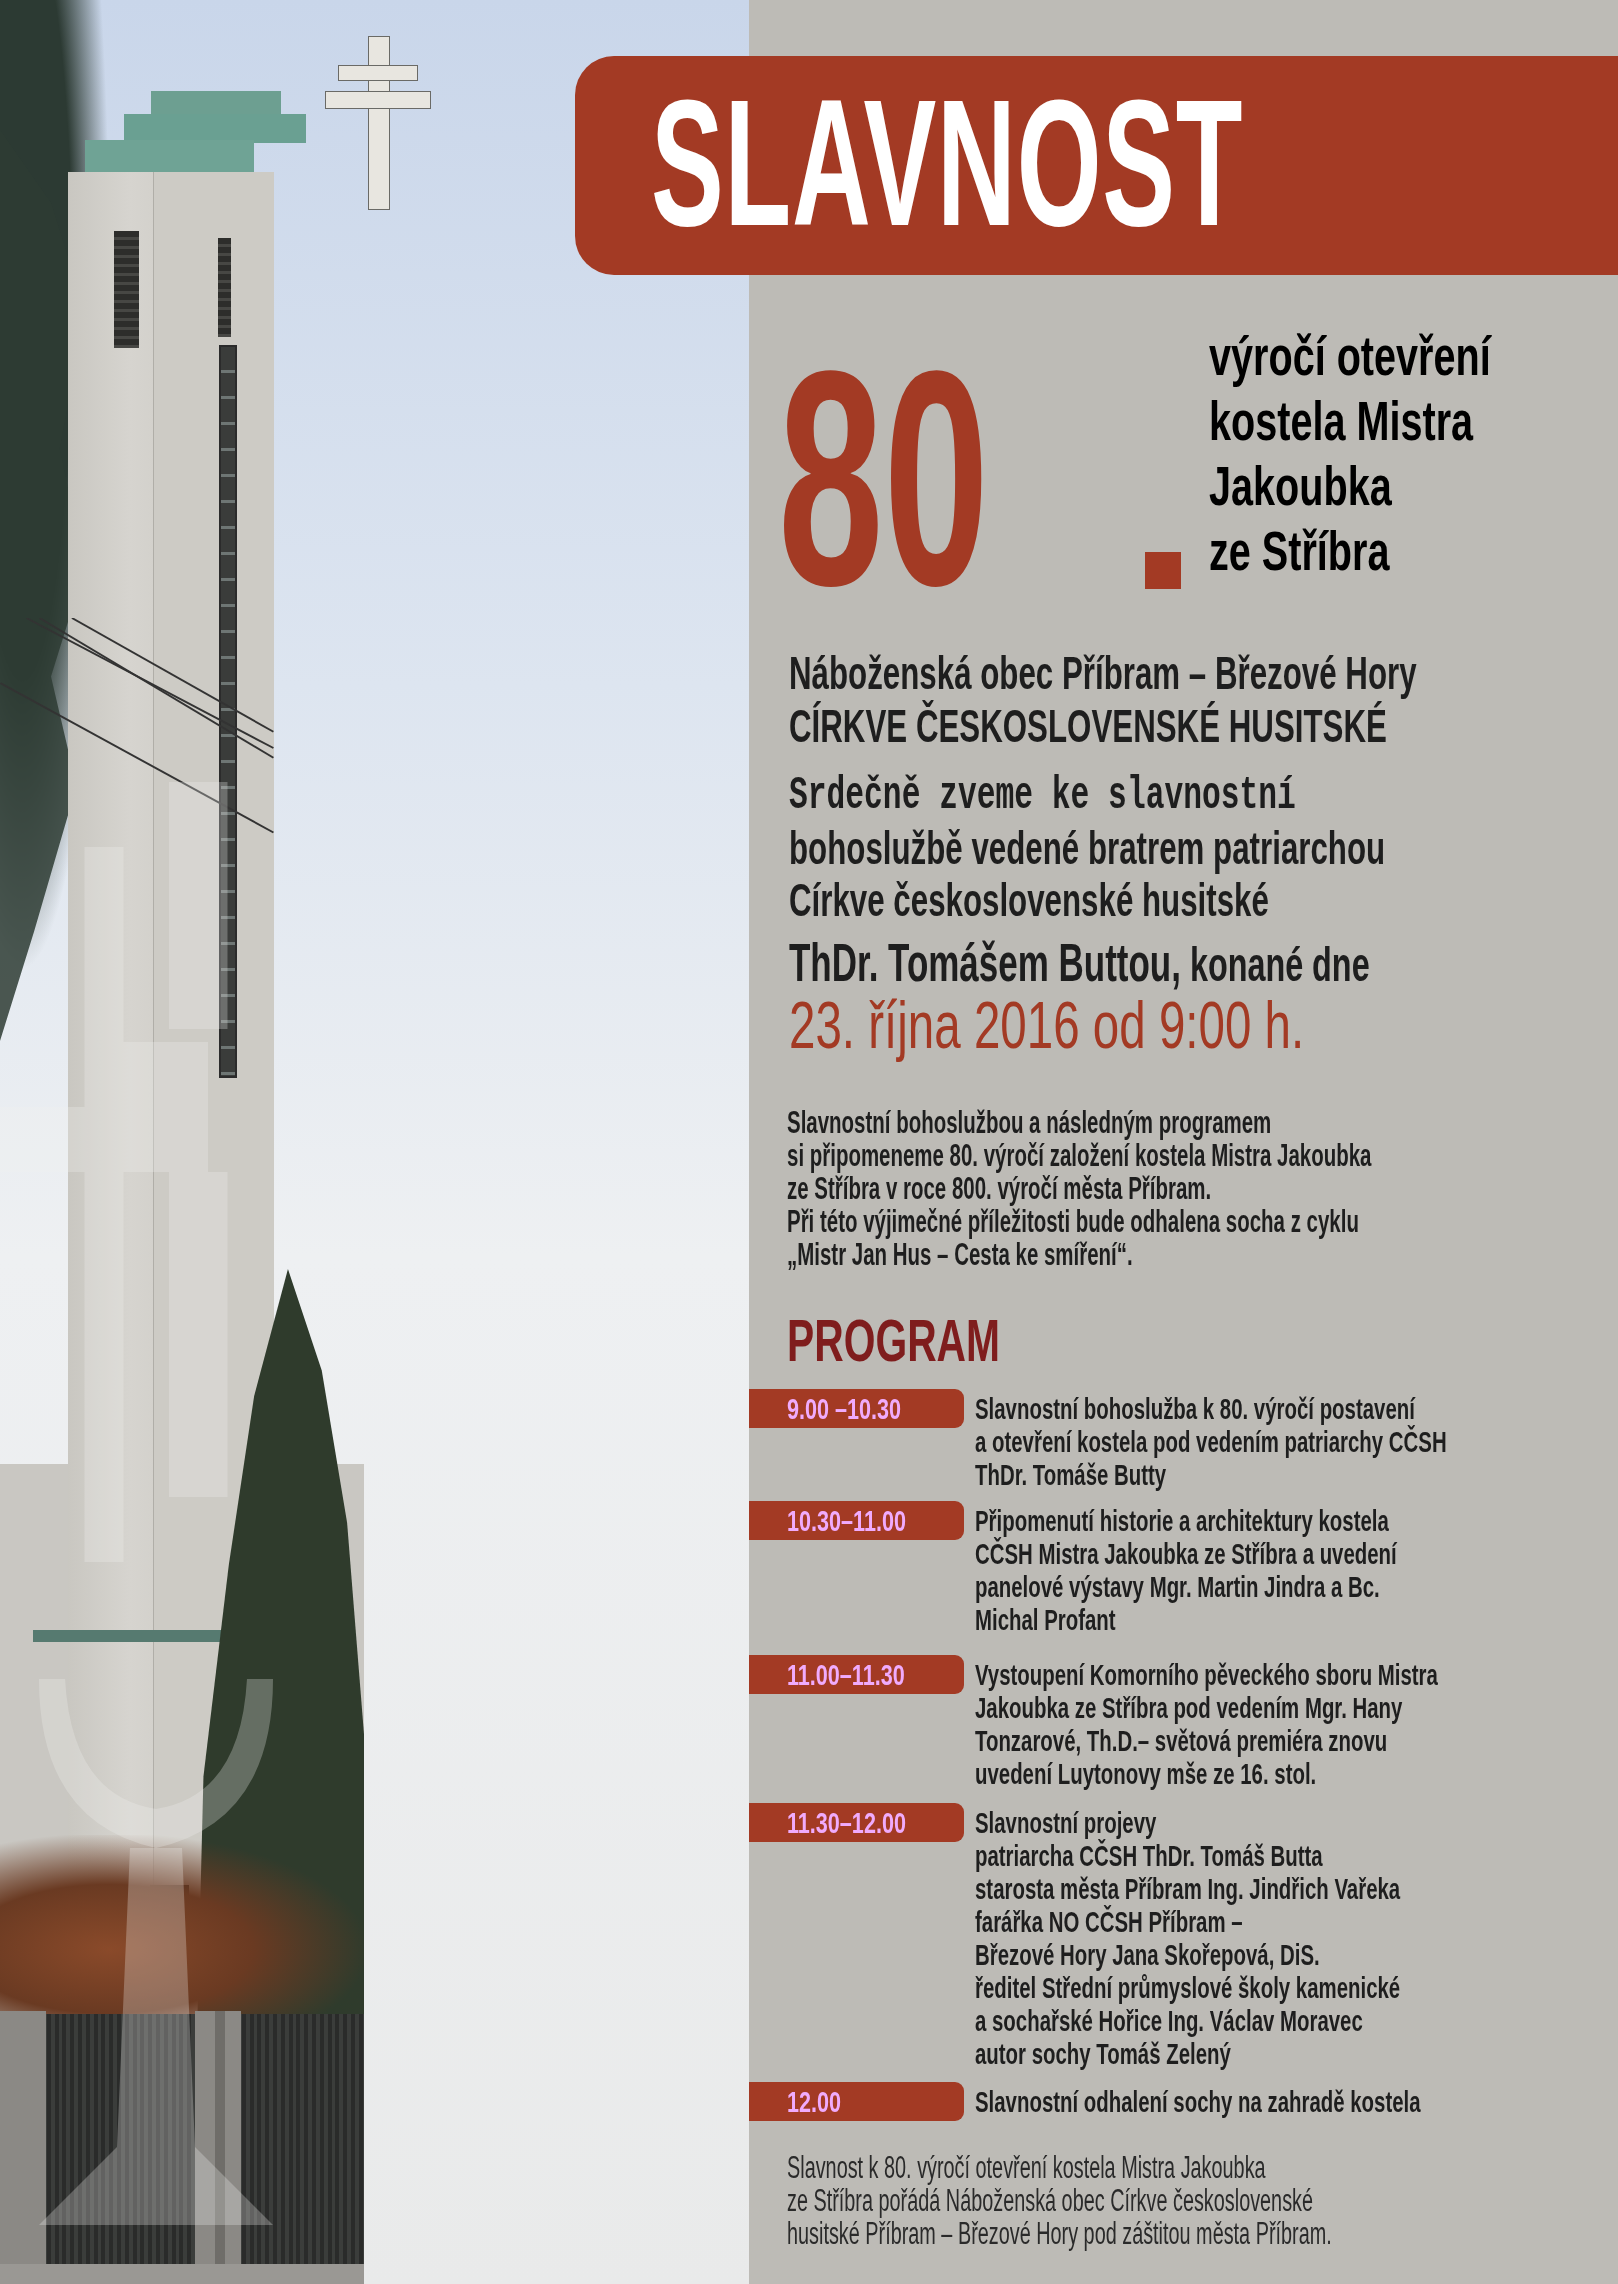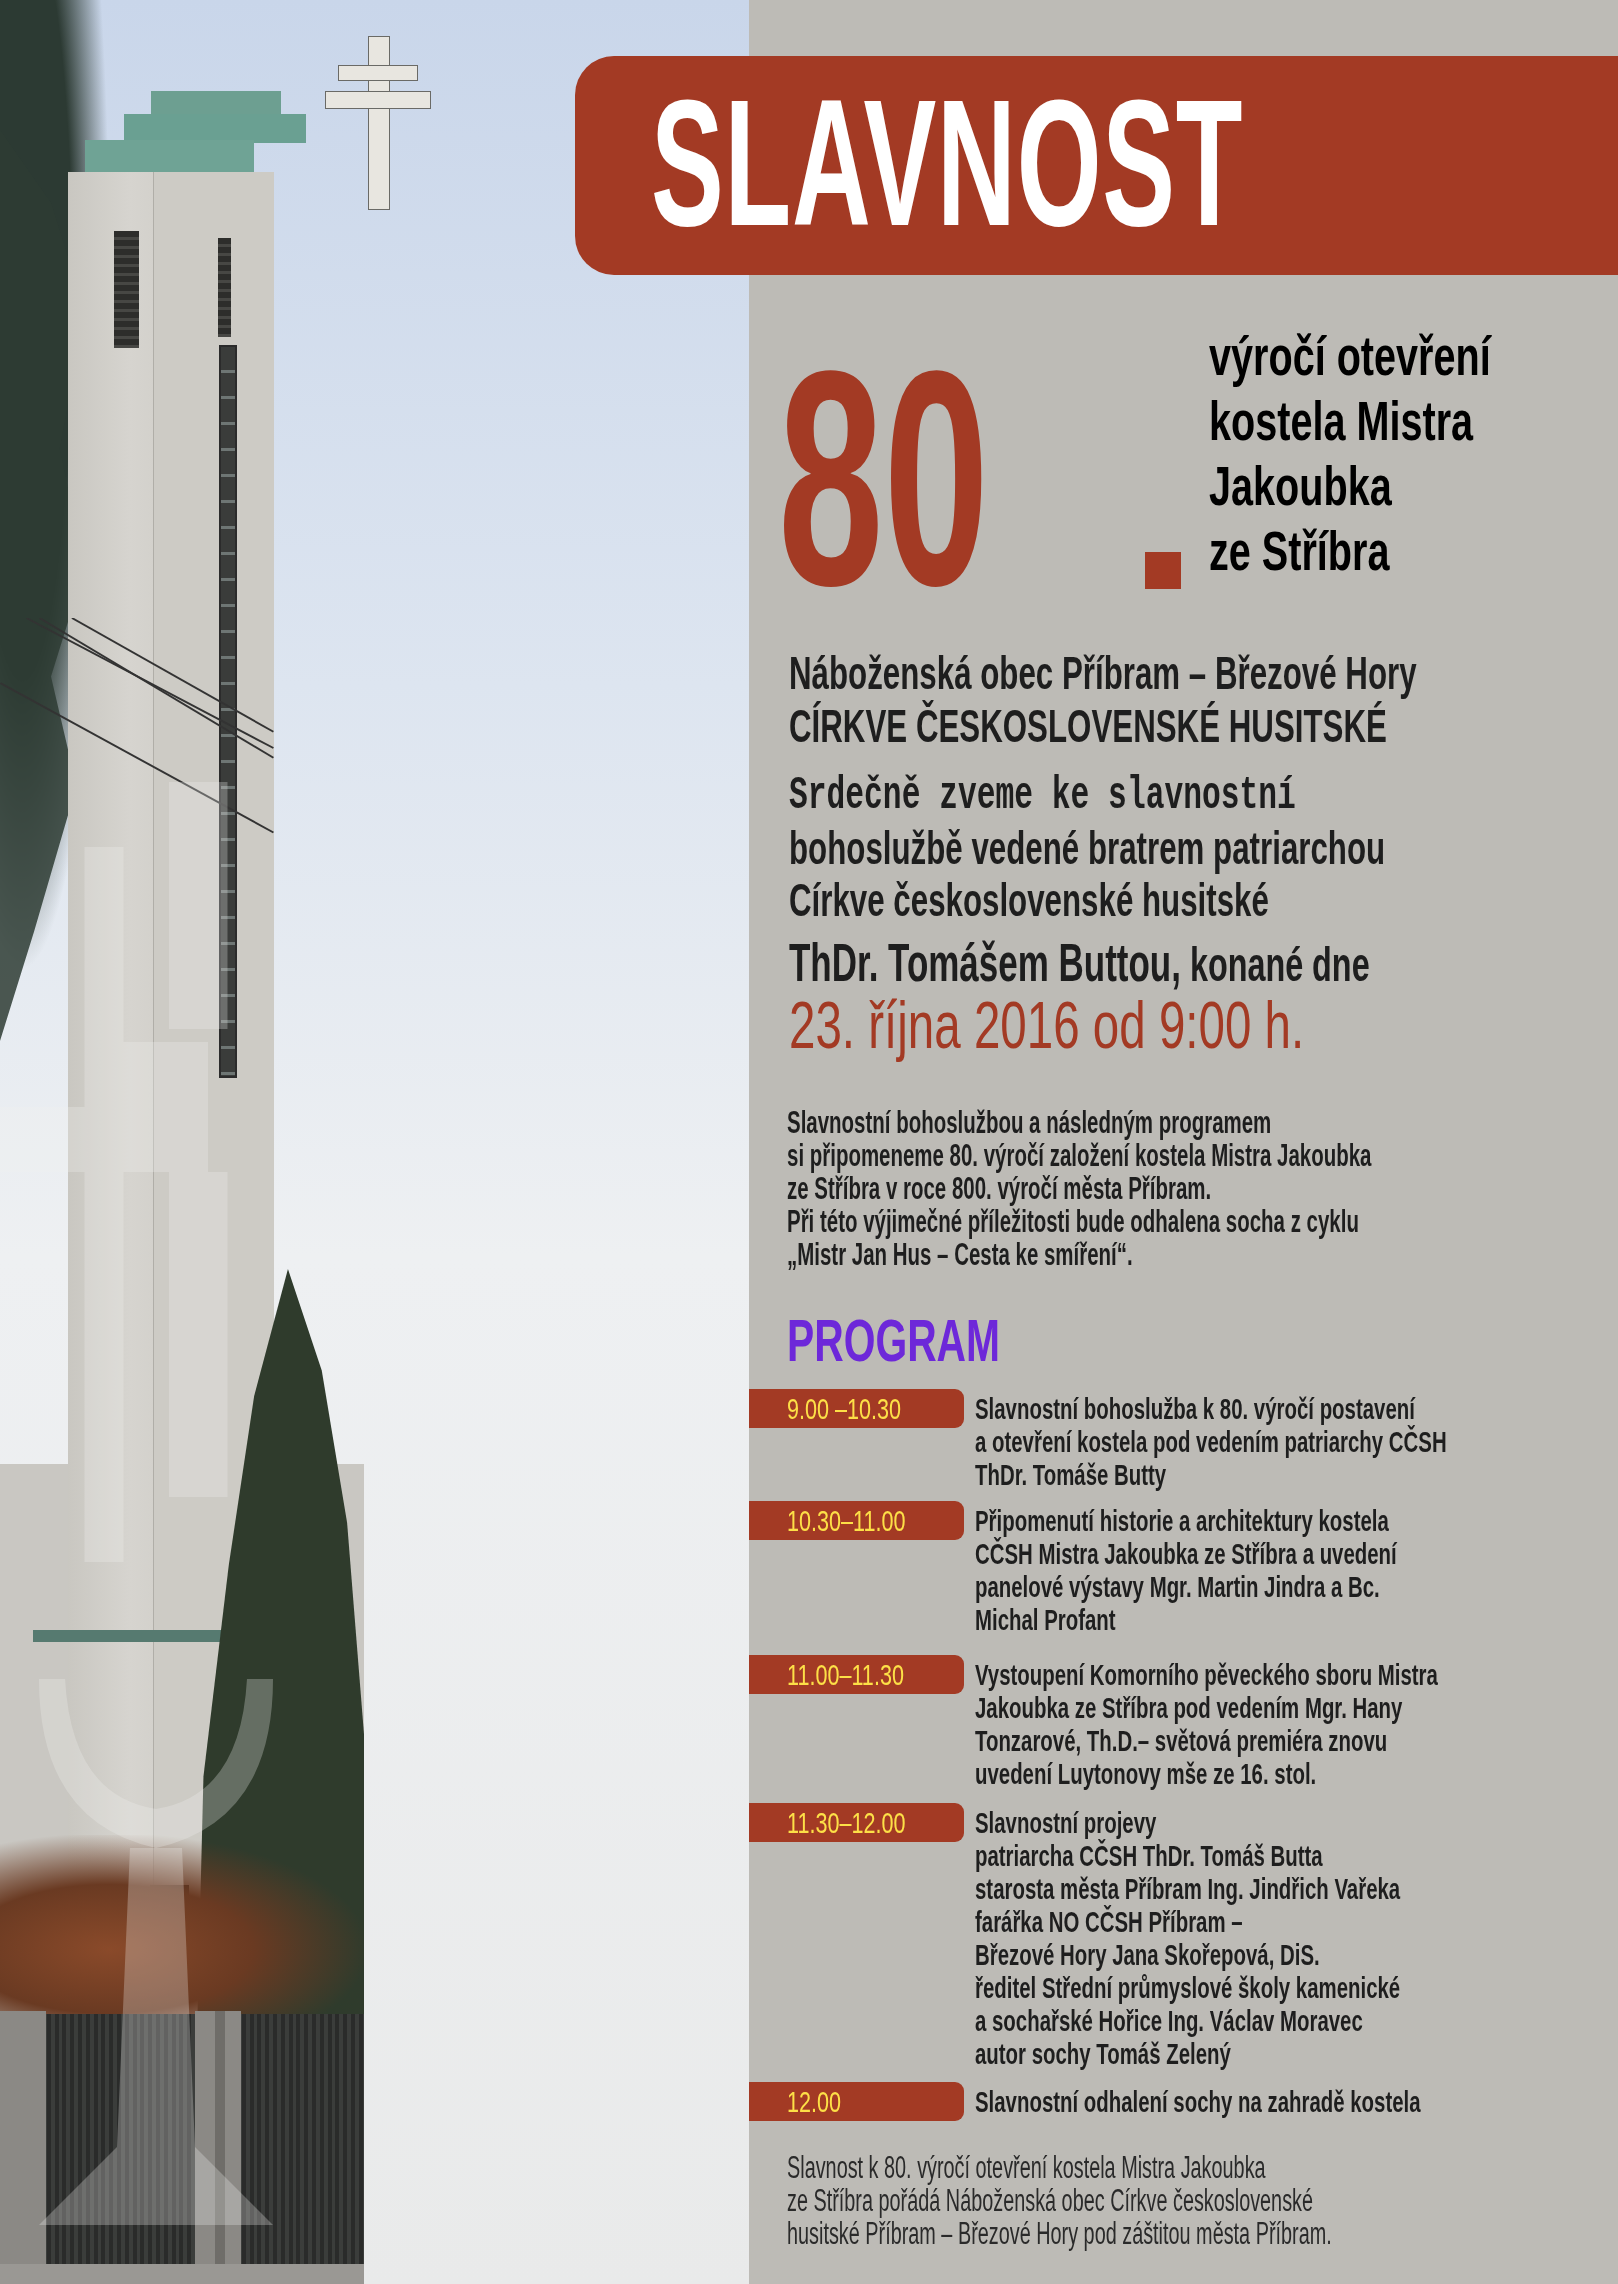--- a/index.html
+++ b/index.html
@@ -25,26 +25,26 @@
   .l1 .cond { transform:scaleX(0.68); display:block; }
   .date { position:absolute; left:789px; top:989px; color:#a33a24; font-weight:normal; font-size:66px; line-height:72px; }
   .date .cond { transform:scaleX(0.72); }
   .thdr { position:absolute; left:789px; top:937px; font-size:49px; line-height:52px; }
   .thdr .cond { transform:scaleX(0.66); }
   .thdr .big { font-size:53px; }
 
   .intro { position:absolute; left:787px; top:1106px; font-size:31px; line-height:33px; }
   .intro .cond { transform:scaleX(0.66); display:block; }
 
-  .prog-title { position:absolute; left:787px; top:1311px; color:#6d28d9; font-weight:bold; font-size:60px; line-height:59px;text-align:right; }
+  .prog-title { position:absolute; left:787px; top:1311px; color:#7f1d1d; font-weight:bold; font-size:60px; line-height:59px;text-align:right; }
   .prog-title .cond { transform:scaleX(0.68); }
 
   .prog-item { position:absolute; left:749px; width:869px; }
   .pill { position:absolute; left:0; top:0; width:215px; height:39px; background:#a33a24; border-radius:0 9px 9px 0; }
-  .pill-text { position:absolute; left:38px; top:2.6px; color:#fde047; font-weight:normal; font-size:30px; line-height:34px; }
+  .pill-text { position:absolute; left:38px; top:2.6px; color:#f0abfc; font-weight:bold; font-size:30px; line-height:34px; }
   .pill-text .cond { transform:scaleX(0.72); }
   .desc { position:absolute; left:226px; top:3.3px; font-size:30px; line-height:33px; }
   .desc .cond { transform:scaleX(0.68); display:block; }
 
   .footer { position:absolute; left:787px; top:2151px; color:#2a2a2a; font-size:31px; line-height:33px; }
   .footer .cond { transform:scaleX(0.64); display:block; }
 
   
   .cross-v { position:absolute; left:368px; top:36px; width:19.5px; height:172px; background:#e8e6e0; border:1.3px solid #6a6a66; }
   .cross-h1 { position:absolute; left:338px; top:65px; width:78px; height:14.3px; background:#e8e6e0; border:1.3px solid #6a6a66; }

